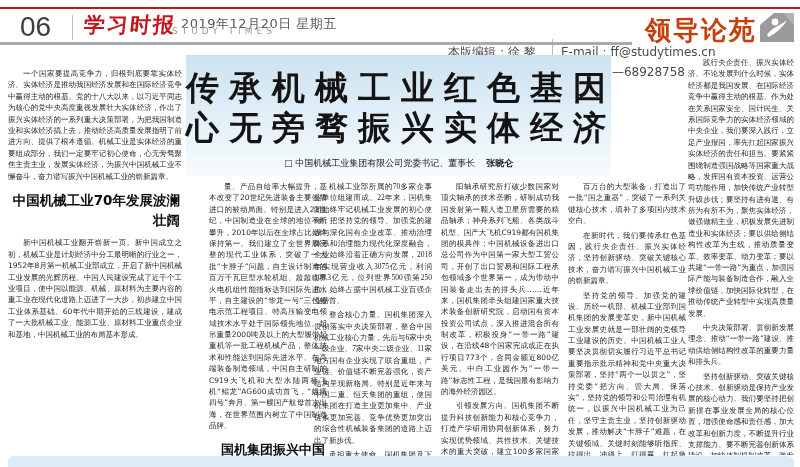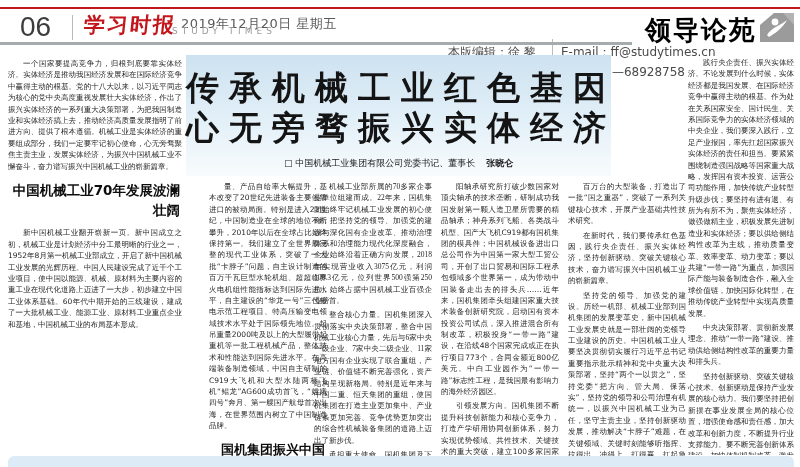--- a/index.html
+++ b/index.html
@@ -15,42 +15,42 @@
     position:absolute;left:84px;top:11px;font-size:21px;font-weight:bold;color:#c3161c;
     font-family:"DejaVu Serif",serif;transform:skewX(-6deg);letter-spacing:2px;
   }
   .issue-date{position:absolute;left:181px;top:15px;font-size:13px;color:#5a5a5a;letter-spacing:.5px;}
   .masthead-en{position:absolute;left:172px;top:26px;font-size:9px;color:#9c9c9c;letter-spacing:4px;}
   .staff{position:absolute;left:448px;top:14px;display:flex;align-items:center;}
   .staff .grp{font-size:12px;color:#4a4a4a;line-height:1.65;white-space:nowrap;margin-top:29px;}
   .staff-vrule{width:1px;height:18px;background:#bbbbbb;margin:0 8px;}
   .gray-rule{position:absolute;top:42px;left:0;width:632px;height:3px;background:#a6abae;}
   .section-title{
-    position:absolute;left:645px;top:13px;font-size:26px;font-weight:bold;color:#000000;
+    position:absolute;left:645px;top:13px;font-size:26px;font-weight:bold;color:#c2410c;
     letter-spacing:2px;font-family:"DejaVu Sans",sans-serif;
   }
   .section-logo{position:absolute;left:760px;top:13px;}
   
   .title-block{
     position:absolute;left:186px;top:55px;width:425px;height:121px;text-align:center;
     background:linear-gradient(180deg,#cde2f0 0%,#e3f0f8 55%,#f8fbfd 100%);
     padding-top:13px;box-sizing:border-box;
   }
   .title-line{
     font-family:"DejaVu Serif",serif;font-weight:bold;font-size:33px;line-height:1.22;
     letter-spacing:10px;color:#141414;white-space:nowrap;
   }
   .byline{margin-top:8px;font-size:9px;color:#222;}
   .byline .author{font-weight:bold;margin-left:8px;font-family:Liberation Serif, serif;}
   
   .col{
     position:absolute;font-size:7.5px;line-height:1.52;text-align:justify;color:#262626;
     overflow:hidden;font-family:"DejaVu Sans",sans-serif;
   }
-  .col1{left:8px;top:58px;width:174px;height:398px;}
+  .col1{left:8px;top:68px;width:174px;height:398px;}
   .col2{left:186px;top:181px;width:118px;height:276px;margin-left:23px;}
   .col3{left:314px;top:181px;width:118px;height:276px;font-family:Liberation Serif, serif;}
   .col4{left:441px;top:181px;width:118px;height:276px;}
   .col5{left:568px;top:181px;width:118px;height:276px;}
   .col6{left:688px;top:57px;width:106px;height:398px;}
   .para{margin:0 0 3px;text-indent:2em;}
   .subhead{
     text-align:right;font-size:13px;font-weight:bold;line-height:1.5;color:#0d0d0d;
     margin:8px 2px 7px;text-indent:0;
   }
@@ -122,21 +122,21 @@
     <p class="para">整合核心力量。国机集团深入贯彻落实中央决策部署，整合中国机械工业核心力量，先后与6家中央一级企业、7家中央二级企业、11家地方国有企业实现了联合重组，产业链、价值链不断完善强化，资产结构呈现新格局。特别是近年来与中国二重、恒天集团的重组，使国机集团在打造主业更加集中、产业链条更加完善、竞争优势更加突出的综合性机械装备集团的道路上迈出了新步伐。</p>
     <p class="para">承担重大使命。国机集团及下属单位在不同历史时期，完成了党中央赋予的各项重大使命任务。1954年，毛泽东亲自选址的中国一拖，拉开了中国农业机械化的大幕，1958年生产出第一台东方红履带拖拉机，“东方红”成为中国农业机械化的代称；洛</p>
   </div>
 
   <div class="col col4">
     <p class="para">阳轴承研究所打破少数国家对顶尖轴承的技术垄断，研制成功我国发射第一颗人造卫星所需要的精品轴承；神舟系列飞船、各类战斗机型、国产大飞机C919都有国机集团的模具件；中国机械设备进出口总公司作为中国第一家大型工贸公司，开创了出口贸易和国际工程承包领域多个世界第一，成为带动中国装备走出去的排头兵……近年来，国机集团牵头组建国家重大技术装备创新研究院，启动国有资本投资公司试点，深入推进混合所有制改革，积极投身“一带一路”建设，在沿线48个国家完成或正在执行项目773个，合同金额近800亿美元。中白工业园作为“一带一路”标志性工程，是我国最有影响力的海外经济园区。</p>
     <p class="para">引领发展方向。国机集团不断提升科技创新能力和核心竞争力，打造产学研用协同创新体系，努力实现优势领域、共性技术、关键技术的重大突破，建立100多家国家科研与创新服务平台，每年承担国家科研项目300余项，制修订标准500余项，取得了一大批国际先进、替代进口、填补空白的具有自主知识产权的科研成果，为我国创造了超过1000项“中国第一”“百台套”装备，为各行业提供了超过</p>
   </div>
 
   <div class="col col5">
-    <p class="para">百万台的大型装备，打造出了一批“国之重器”，突破了一系列关键核心技术，开展产业基础共性技术研究。</p>
+    <p class="para">百万台的大型装备，打造出了一批“国之重器”，突破了一系列关键核心技术，填补了多项国内技术空白。</p>
     <p class="para">在新时代，我们要传承红色基因，践行央企责任、振兴实体经济，坚持创新驱动、突破关键核心技术，奋力谱写振兴中国机械工业的崭新篇章。</p>
     <p class="para">坚持党的领导、加强党的建设。历经一机部、机械工业部到国机集团的发展变革史，新中国机械工业发展史就是一部壮阔的党领导工业建设的历史。中国机械工业人要坚决贯彻切实履行习近平总书记重要指示批示精神和党中央重大决策部署，坚持“两个一以贯之”，坚持党委“把方向、管大局、保落实”，坚持党的领导和公司治理有机统一，以振兴中国机械工业为己任，坚守主责主业，坚持创新驱动发展，推动解决“卡脖子”难题，在关键领域、关键时刻能够听指挥、拉得出、冲得上、打得赢，扛起急难险重任务，成为党和国家最可信赖的依靠力量，成为坚决贯彻执行党</p>
   </div>
 
   <div class="col col6">
     <p class="para">践行央企责任、振兴实体经济。不论发展到什么时候，实体经济都是我国发展、在国际经济竞争中赢得主动的根基。作为处在关系国家安全、国计民生、关系国际竞争力的实体经济领域的中央企业，我们要深入践行，立足产业报国，率先扛起国家振兴实体经济的责任和担当。要紧紧围绕制造强国战略等国家重大战略，发挥国有资本投资、运营公司功能作用，加快传统产业转型升级步伐；要坚持有进有退、有所为有所不为，聚焦实体经济，做强做精主业，积极发展先进制造业和实体经济；要以供给侧结构性改革为主线，推动质量变革、效率变革、动力变革；要以共建“一带一路”为重点，加强国际产能与装备制造合作，融入全球价值链，加快国际化转型，在推动传统产业转型中实现高质量发展。</p>
     <p class="para">中央决策部署、贯彻新发展理念、推动“一带一路”建设、推动供给侧结构性改革的重要力量和排头兵。</p>
     <p class="para">坚持创新驱动、突破关键核心技术。创新驱动是保持产业发展的核心动力。我们要坚持把创新摆在事业发展全局的核心位置，增强使命感和责任感，加大改革和创新力度，不断提升行业支撑能力。要不断完善创新体系建设，加快体制机制改革，激发创新活力；要集中优势科技资源，开展产业基础共性技术研究，夯实产业发展的技术基础；要坚持以前沿技术引领行业发展，加快发展先进装备制造业、现代制造服务业，推进重大技术装备自主化，实现优势领域、共性技术、关键技术的重大突破，在推动解决“卡脖子”技术难题上实现更大担当，推动产业更好地向全球价值链中高端迈进。</p>
   </div>
 

